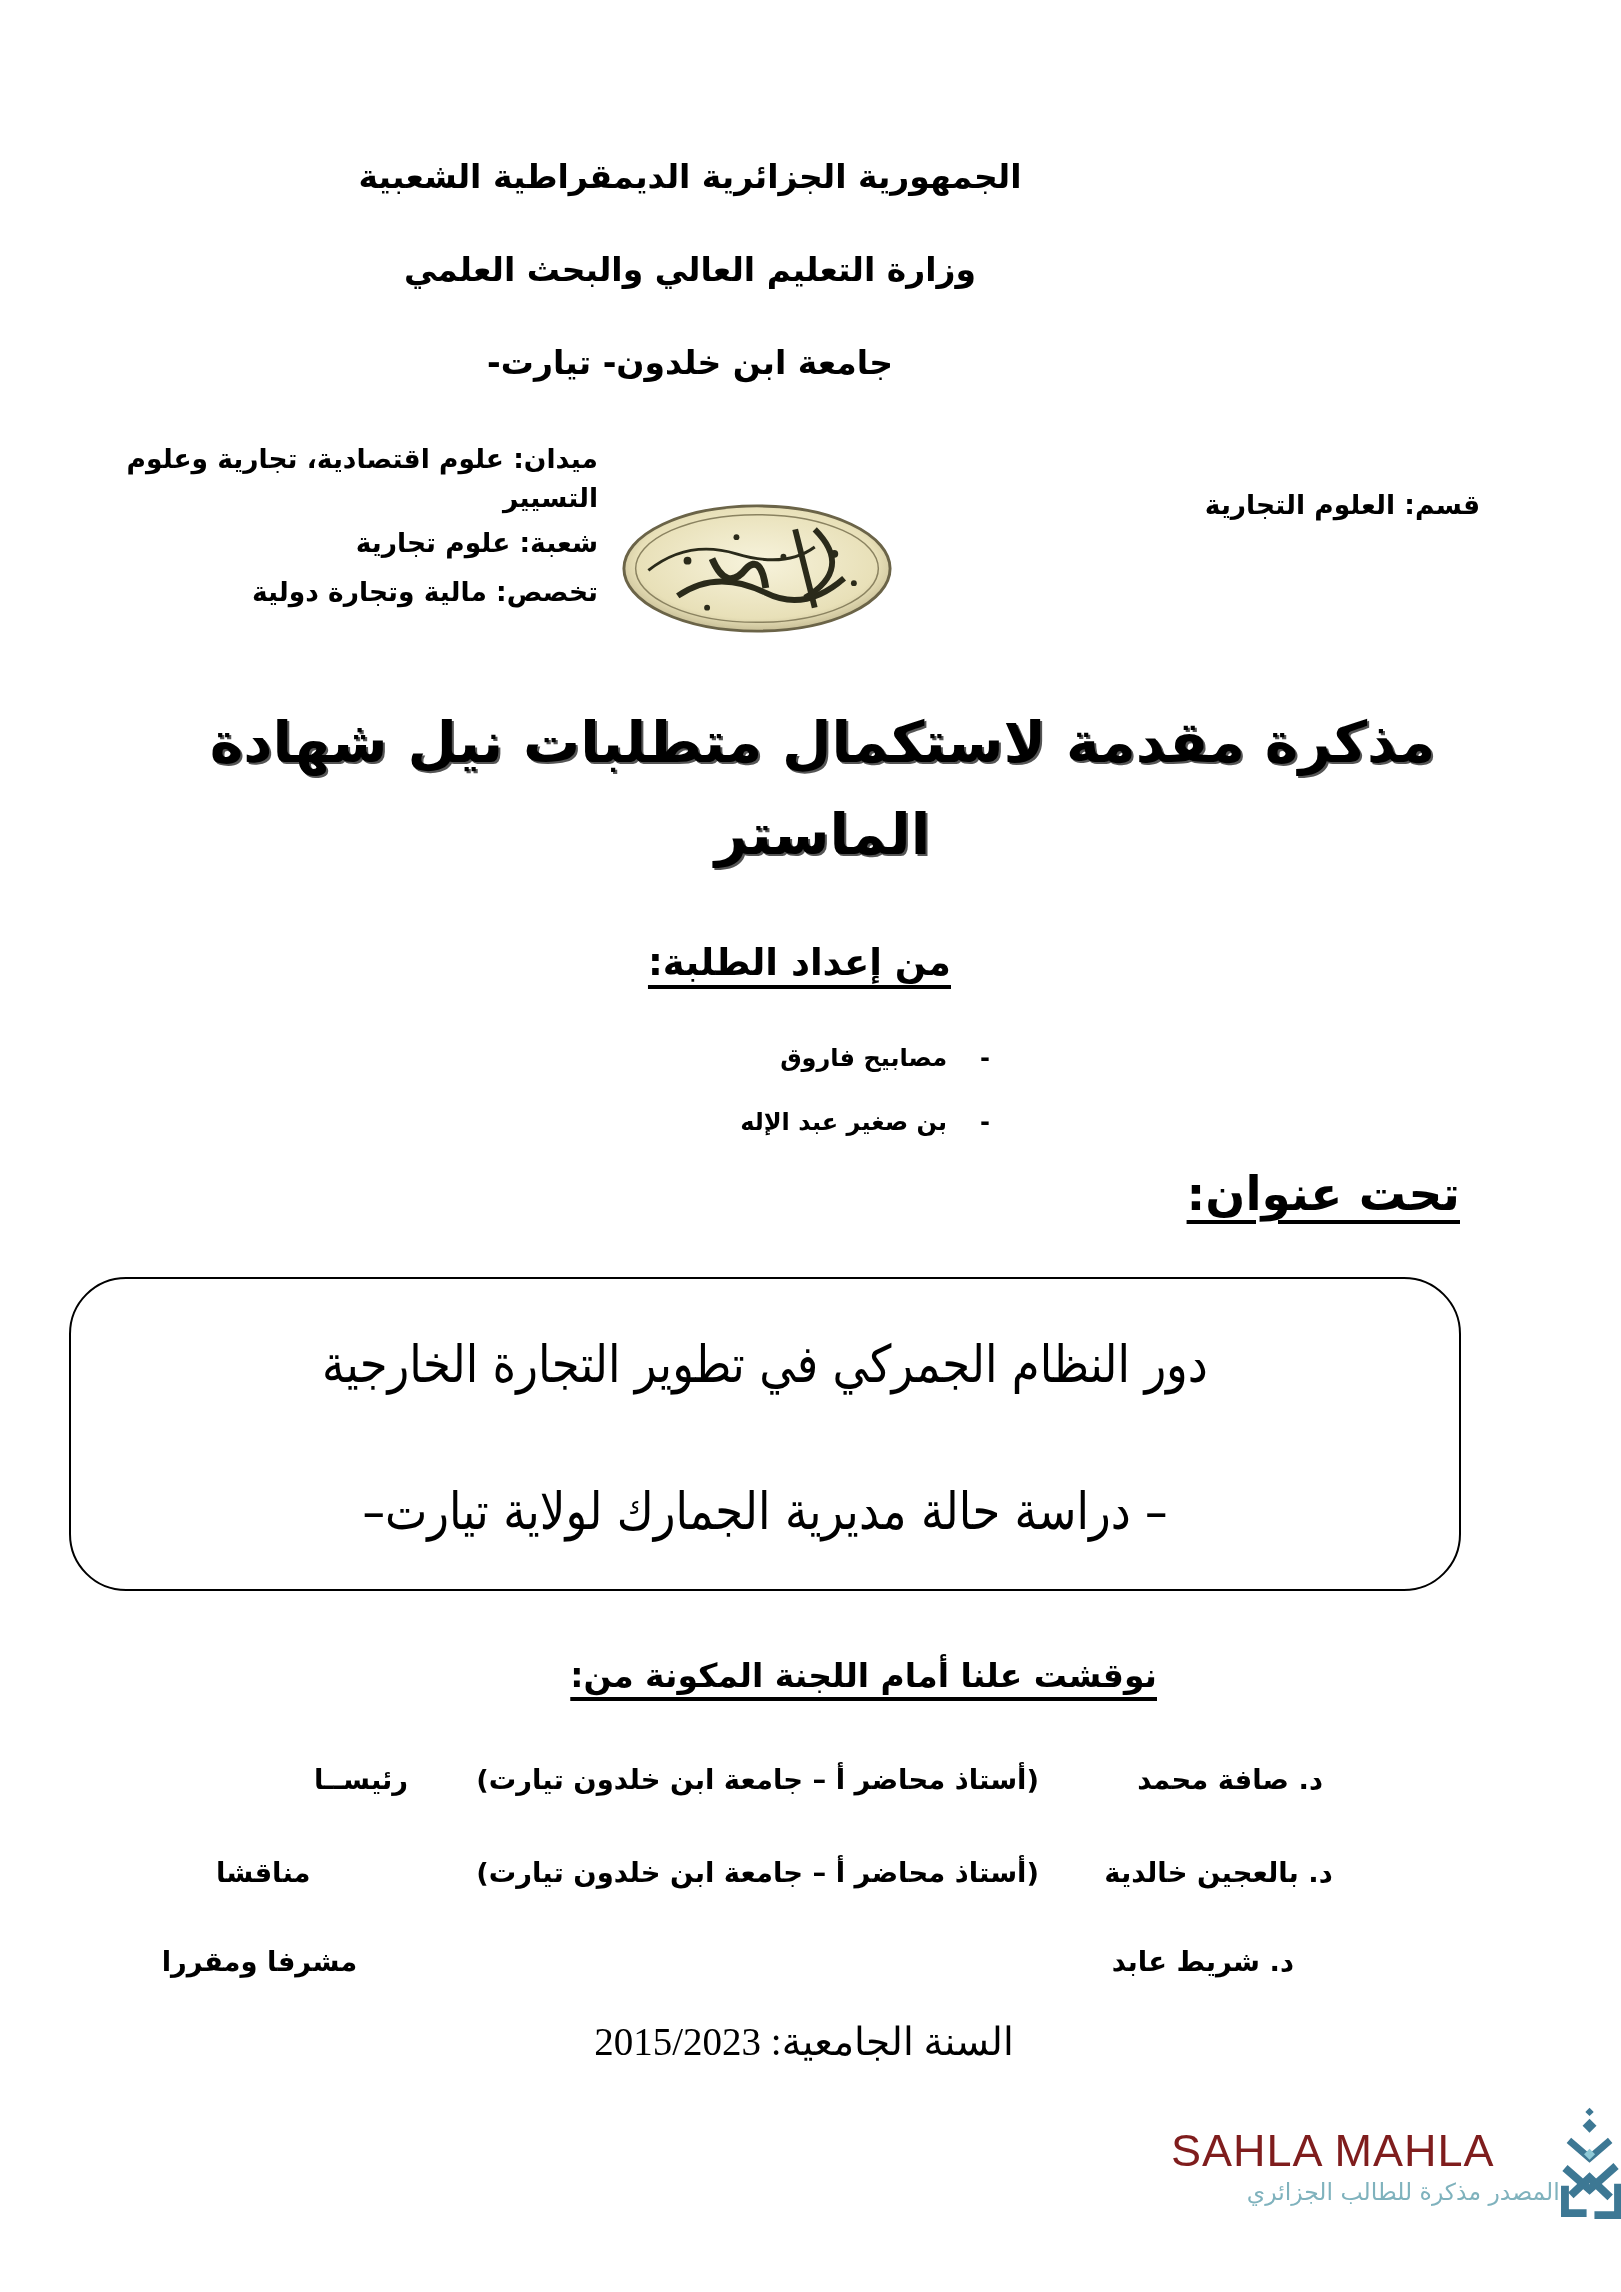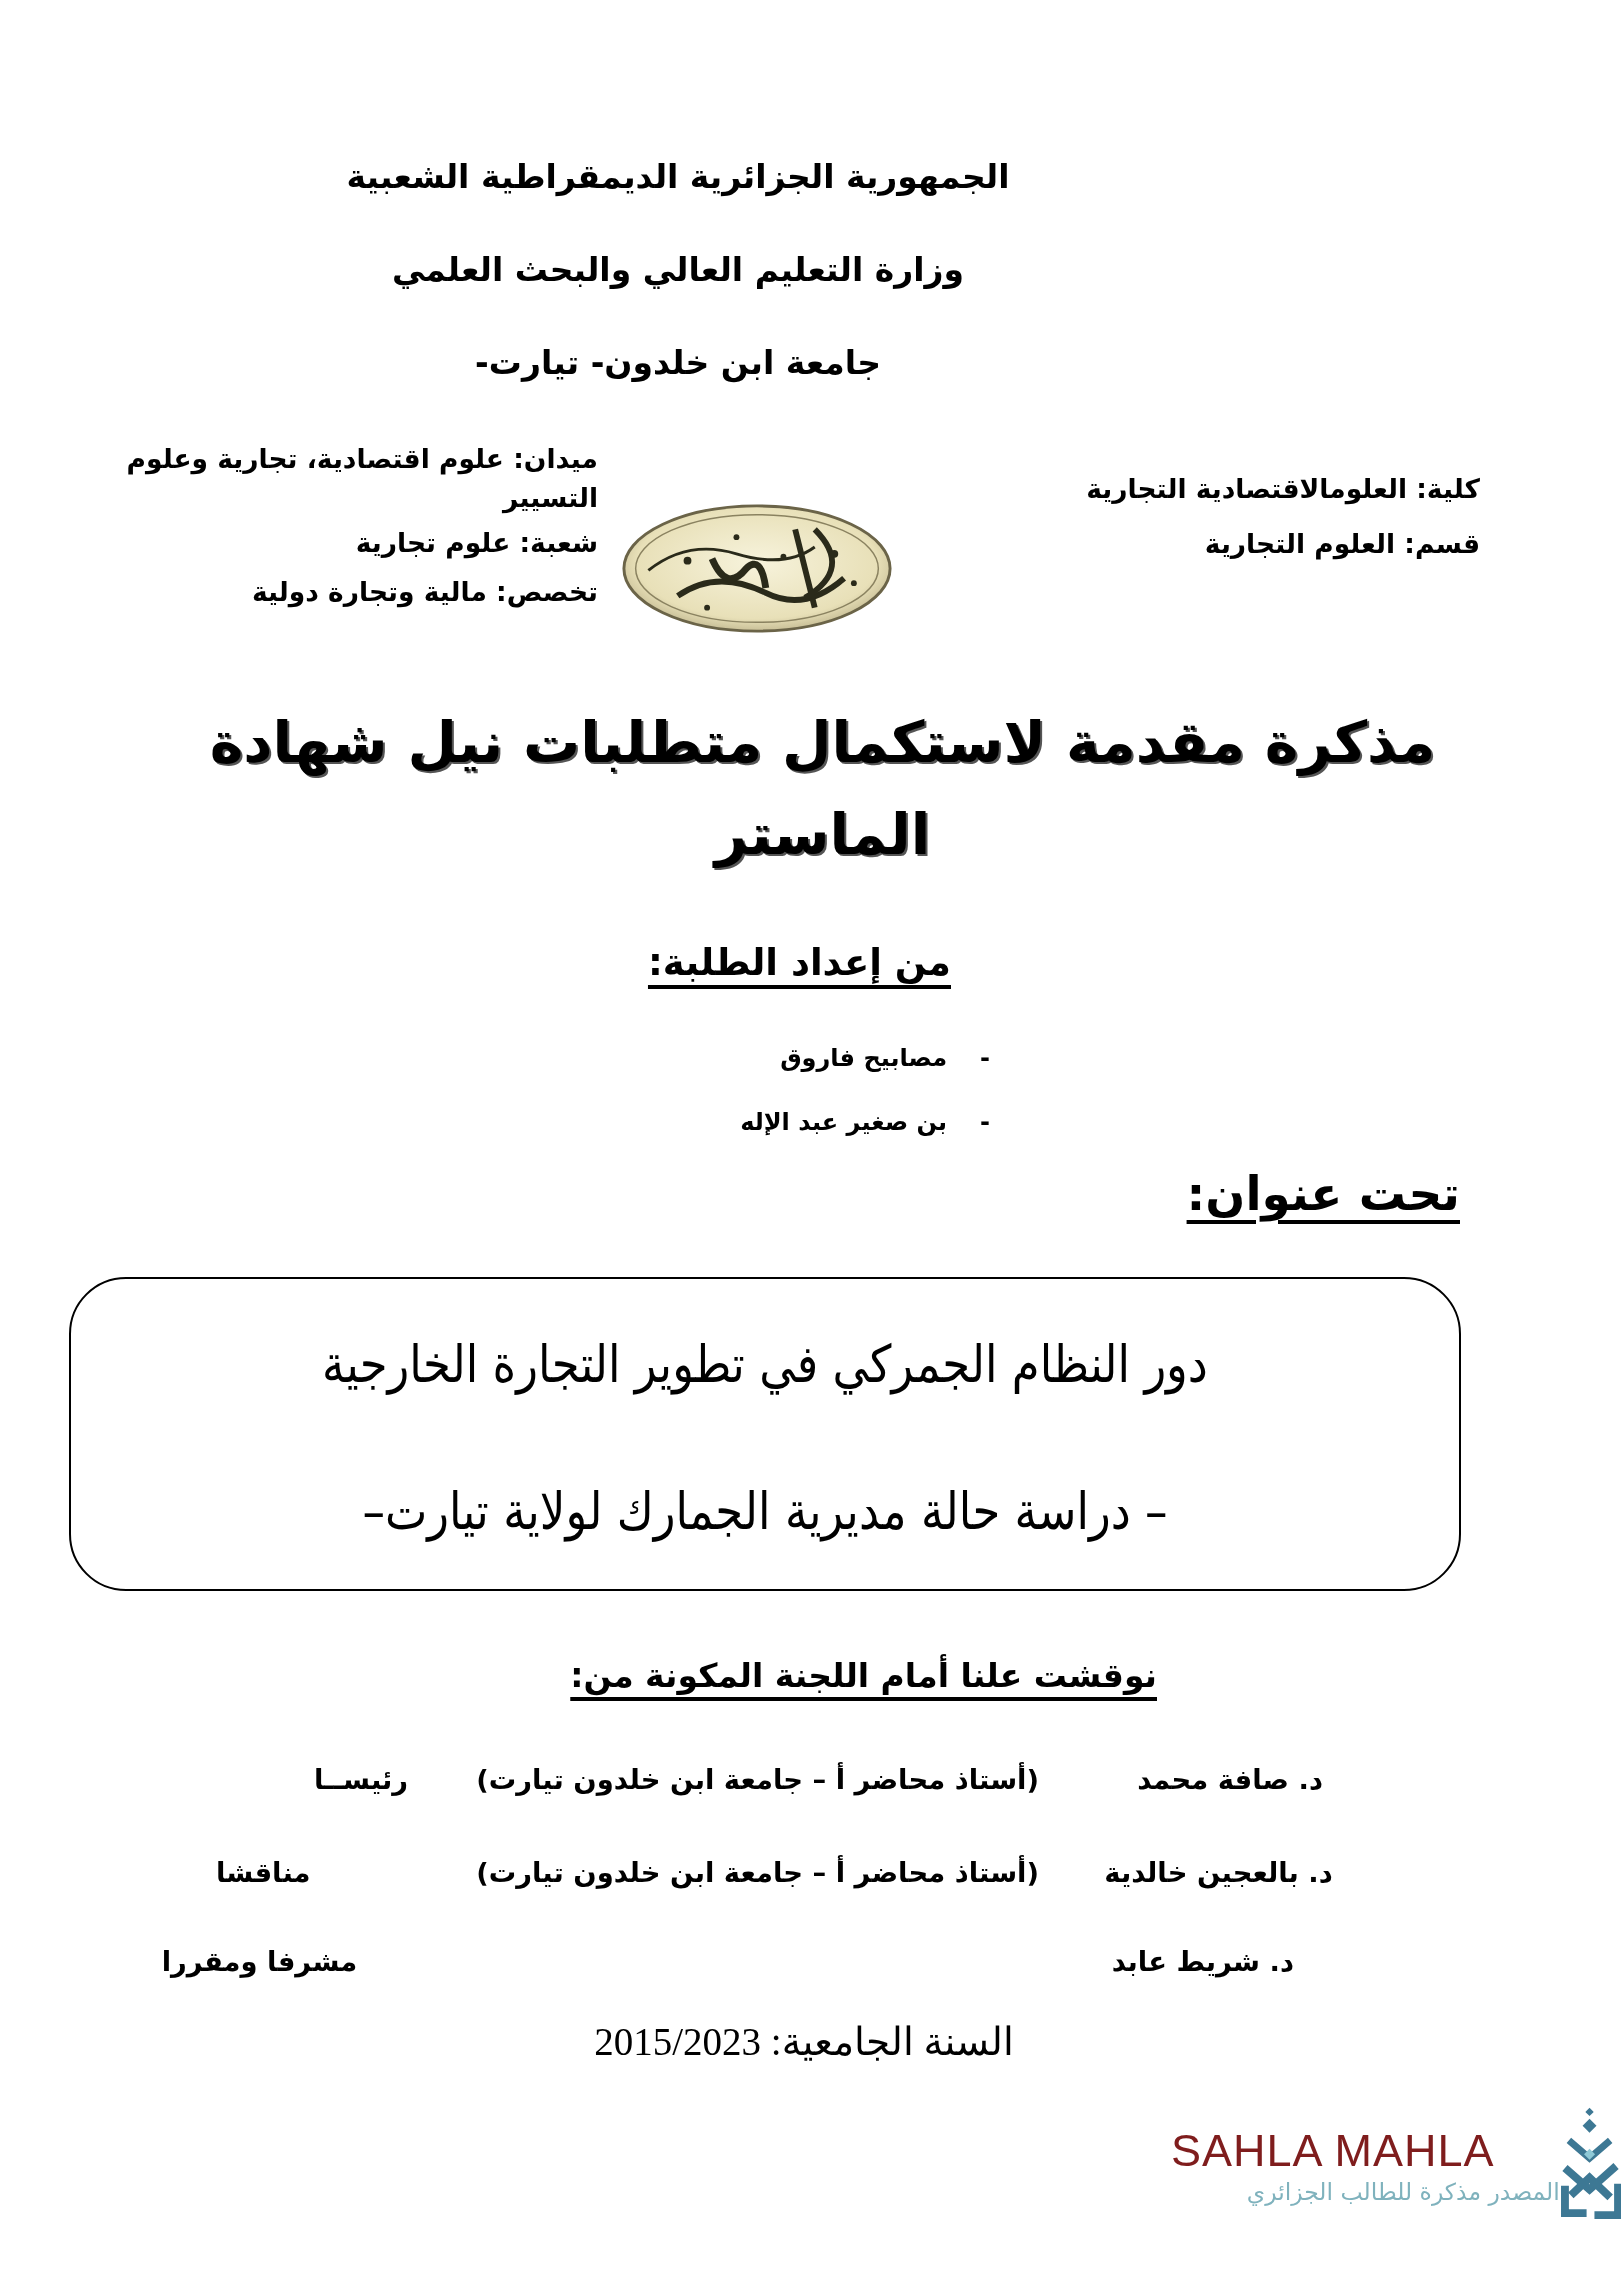--- a/index.html
+++ b/index.html
@@ -3,21 +3,21 @@
 <meta charset="utf-8">
 <style>
   html, body { margin: 0; padding: 0; background: #ffffff; }
   body {
     width: 1621px; height: 2293px; position: relative; overflow: hidden;
     font-family: "DejaVu Sans", "Liberation Sans", sans-serif;
     color: #000;
   }
   .abs { position: absolute; }
   .rtl { direction: rtl; unicode-bidi: embed; }
-  .center-line { left: 0; width: 1356px; text-align: center; font-weight: bold; }
+  .center-line { left: 12px; width: 1356px; text-align: center; font-weight: bold; }
 
   .hdr { font-size: 33px; }
 
   .side { font-weight: bold; font-size: 26.5px; line-height: 39px; }
   .side-left { left: 69px; width: 529px; text-align: right; top: 439px; }
   .side-right { left: 1039px; width: 441px; text-align: right; top: 469px; }
   .side p { margin: 0; }
 
   .seal { left: 619px; top: 500px; width: 276px; height: 137px; }
 
@@ -94,21 +94,20 @@
     <circle cx="70" cy="62" r="4" fill="#2a2a1a"></circle>
       <circle cx="120" cy="38" r="3" fill="#2a2a1a"></circle>
     <circle cx="220" cy="55" r="4" fill="#2a2a1a"></circle>
       <circle cx="240" cy="85" r="3" fill="#2a2a1a"></circle>
     <circle cx="168" cy="58" r="3" fill="#2a2a1a"></circle>
       <circle cx="90" cy="110" r="3" fill="#2a2a1a"></circle>
   </svg>
 </div>
 
 <div class="abs side side-right rtl">
-  <p>كلية: العلومالاقتصادية التجارية</p>
   <p style="margin-top:15.7px;">قسم: العلوم التجارية</p>
 </div>
 
 <div class="abs main-title rtl">
   <div>مذكرة مقدمة لاستكمال متطلبات نيل شهادة</div>
   <div>الماستر</div>
 </div>
 
 <div class="abs students-head u-head rtl">من إعداد الطلبة:</div>
 <div class="abs student rtl" style="top:1044px;">

